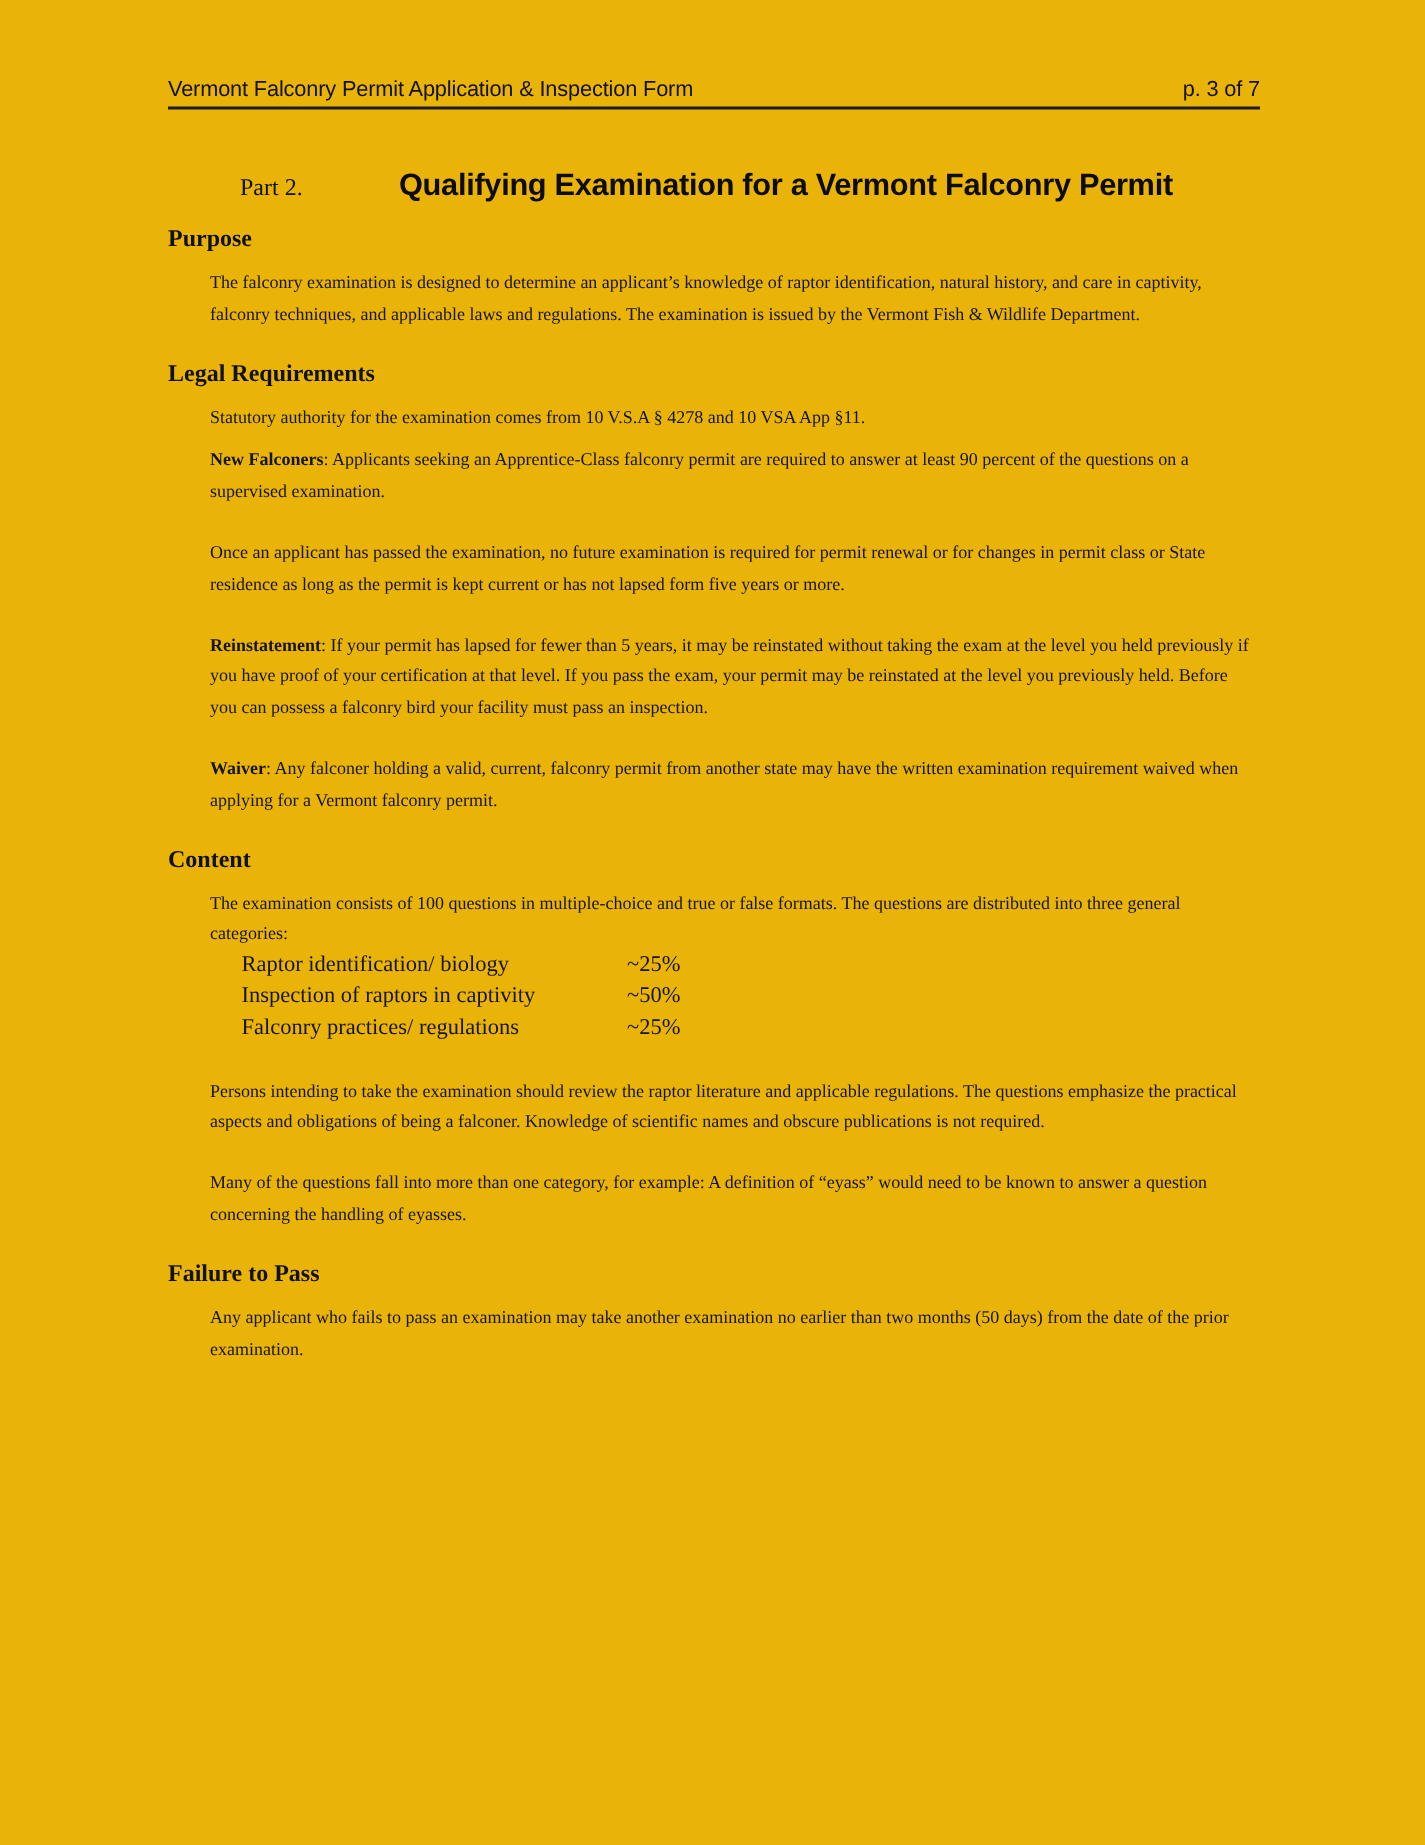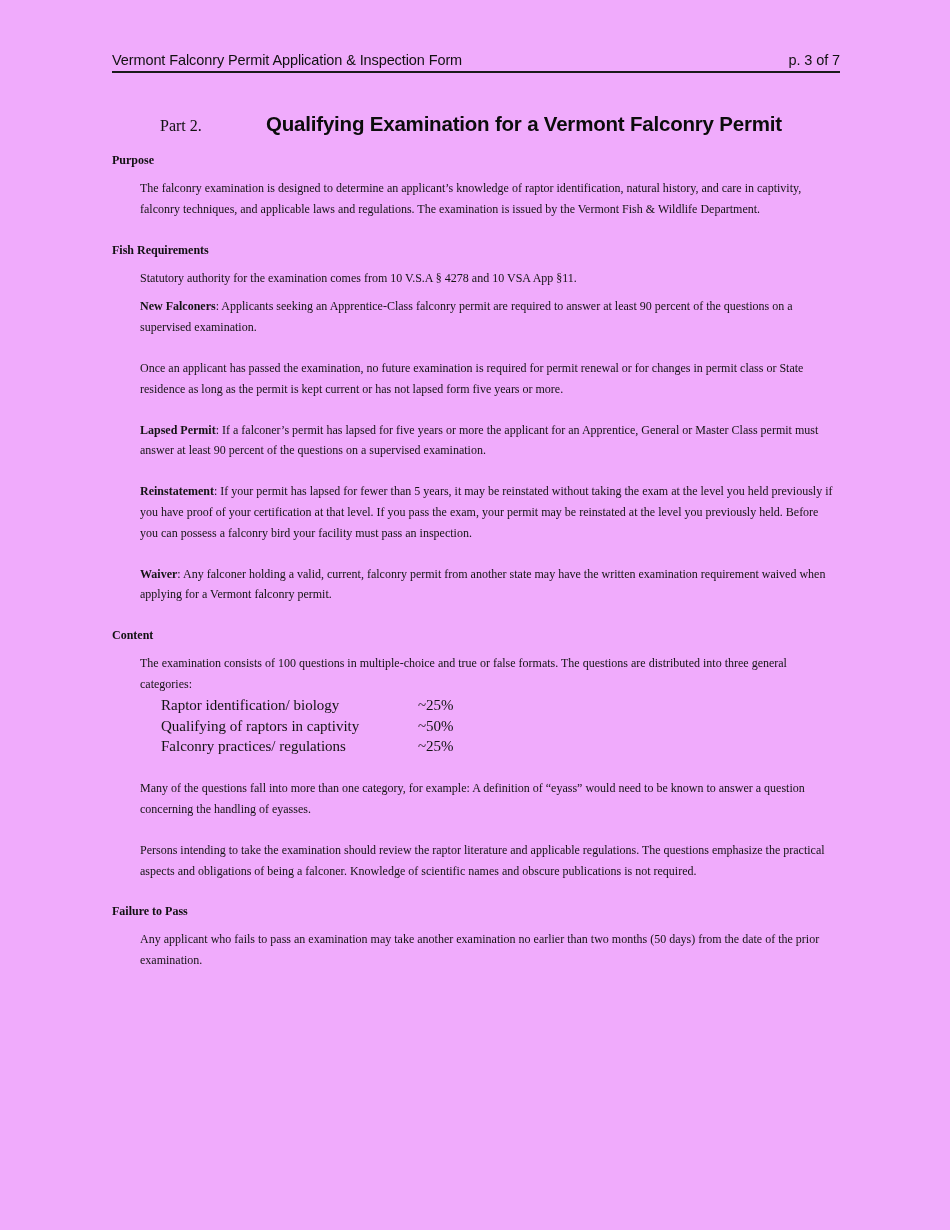--- a/index.html
+++ b/index.html
@@ -7,21 +7,21 @@
   body {
     width: 950px;
     height: 1230px;
     background: #ffffff;
     color: #141414;
   }
   .page {
     width: 950px;
     height: 1230px;
     padding: 52px 110px 0 112px;
-    background: #f0abfc;
+    background: #eab308;
     overflow: hidden;
   }
   
   .hdr {
     display: flex;
     justify-content: space-between;
     align-items: flex-end;
     border-bottom: 2px solid #1b1b1b;
     padding-bottom: 3px;
     font-family: "Liberation Sans", sans-serif;
@@ -47,21 +47,21 @@
     font-family: "Liberation Sans", sans-serif;
     font-weight: bold;
     font-size: 20.5px;
     letter-spacing: -0.2px;
     color: #0c0c0c;
     line-height: 25px;
   }
   
   h2.secHead {
     font-family: "Liberation Serif", serif;
-    font-size: 12px;
+    font-size: 16px;
     font-weight: bold;
     line-height: 20px;
     margin: 14px 0 8px 0;
     color: #111;
   }
   .para {
     font-family: "Liberation Serif", serif;
     font-size: 12px;
     line-height: 20.8px;
     margin: 0 0 20px 28px;
@@ -96,48 +96,47 @@
     <span class="partLabel">Part 2.</span>
     <span class="docTitle">Qualifying Examination for a Vermont Falconry Permit</span>
   </div>
 
   <section>
     <h2 class="secHead">Purpose</h2>
     <p class="para">The falconry examination is designed to determine an applicant’s knowledge of raptor identification, natural history, and care in captivity, falconry techniques, and applicable laws and regulations. The examination is issued by the Vermont Fish &amp; Wildlife Department.</p>
   </section>
 
   <section>
-    <h2 class="secHead">Fish Requirements</h2>
+    <h2 class="secHead">Legal Requirements</h2>
     <p class="para tight">Statutory authority for the examination comes from 10 V.S.A § 4278 and 10 VSA App §11.</p>
     <p class="para"><strong class="lead">New Falconers</strong><span>: Applicants seeking an Apprentice-Class falconry permit are required to answer at least 90 percent of the questions on a supervised examination.</span></p>
     <p class="para">Once an applicant has passed the examination, no future examination is required for permit renewal or for changes in permit class or State residence as long as the permit is kept current or has not lapsed form five years or more.</p>
-    <p class="para"><strong class="lead">Lapsed Permit</strong><span>: If a falconer’s permit has lapsed for five years or more the applicant for an Apprentice, General or Master Class permit must answer at least 90 percent of the questions on a supervised examination.</span></p>
     <p class="para"><strong class="lead">Reinstatement</strong><span>: If your permit has lapsed for fewer than 5 years, it may be reinstated without taking the exam at the level you held previously if you have proof of your certification at that level. If you pass the exam, your permit may be reinstated at the level you previously held. Before you can possess a falconry bird your facility must pass an inspection.</span></p>
     <p class="para"><strong class="lead">Waiver</strong><span>: Any falconer holding a valid, current, falconry permit from another state may have the written examination requirement waived when applying for a Vermont falconry permit.</span></p>
   </section>
 
   <section>
     <h2 class="secHead">Content</h2>
     <p class="para nogap">The examination consists of 100 questions in multiple-choice and true or false formats. The questions are distributed into three general categories:</p>
     <div class="cat-list">
       <div class="cat-row">
         <span class="cat-label">Raptor identification/ biology</span>
         <span>~25%</span>
       </div>
       <div class="cat-row">
-        <span class="cat-label">Qualifying of raptors in captivity</span>
+        <span class="cat-label">Inspection of raptors in captivity</span>
         <span>~50%</span>
       </div>
       <div class="cat-row">
         <span class="cat-label">Falconry practices/ regulations</span>
         <span>~25%</span>
       </div>
     </div>
+    <p class="para">Persons intending to take the examination should review the raptor literature and applicable regulations. The questions emphasize the practical aspects and obligations of being a falconer. Knowledge of scientific names and obscure publications is not required.</p>
     <p class="para">Many of the questions fall into more than one category, for example: A definition of “eyass” would need to be known to answer a question concerning the handling of eyasses.</p>
-    <p class="para">Persons intending to take the examination should review the raptor literature and applicable regulations. The questions emphasize the practical aspects and obligations of being a falconer. Knowledge of scientific names and obscure publications is not required.</p>
   </section>
 
   <section>
     <h2 class="secHead">Failure to Pass</h2>
     <p class="para">Any applicant who fails to pass an examination may take another examination no earlier than two months (50 days) from the date of the prior examination.</p>
   </section>
 
 </div>
 
 </body></html>

